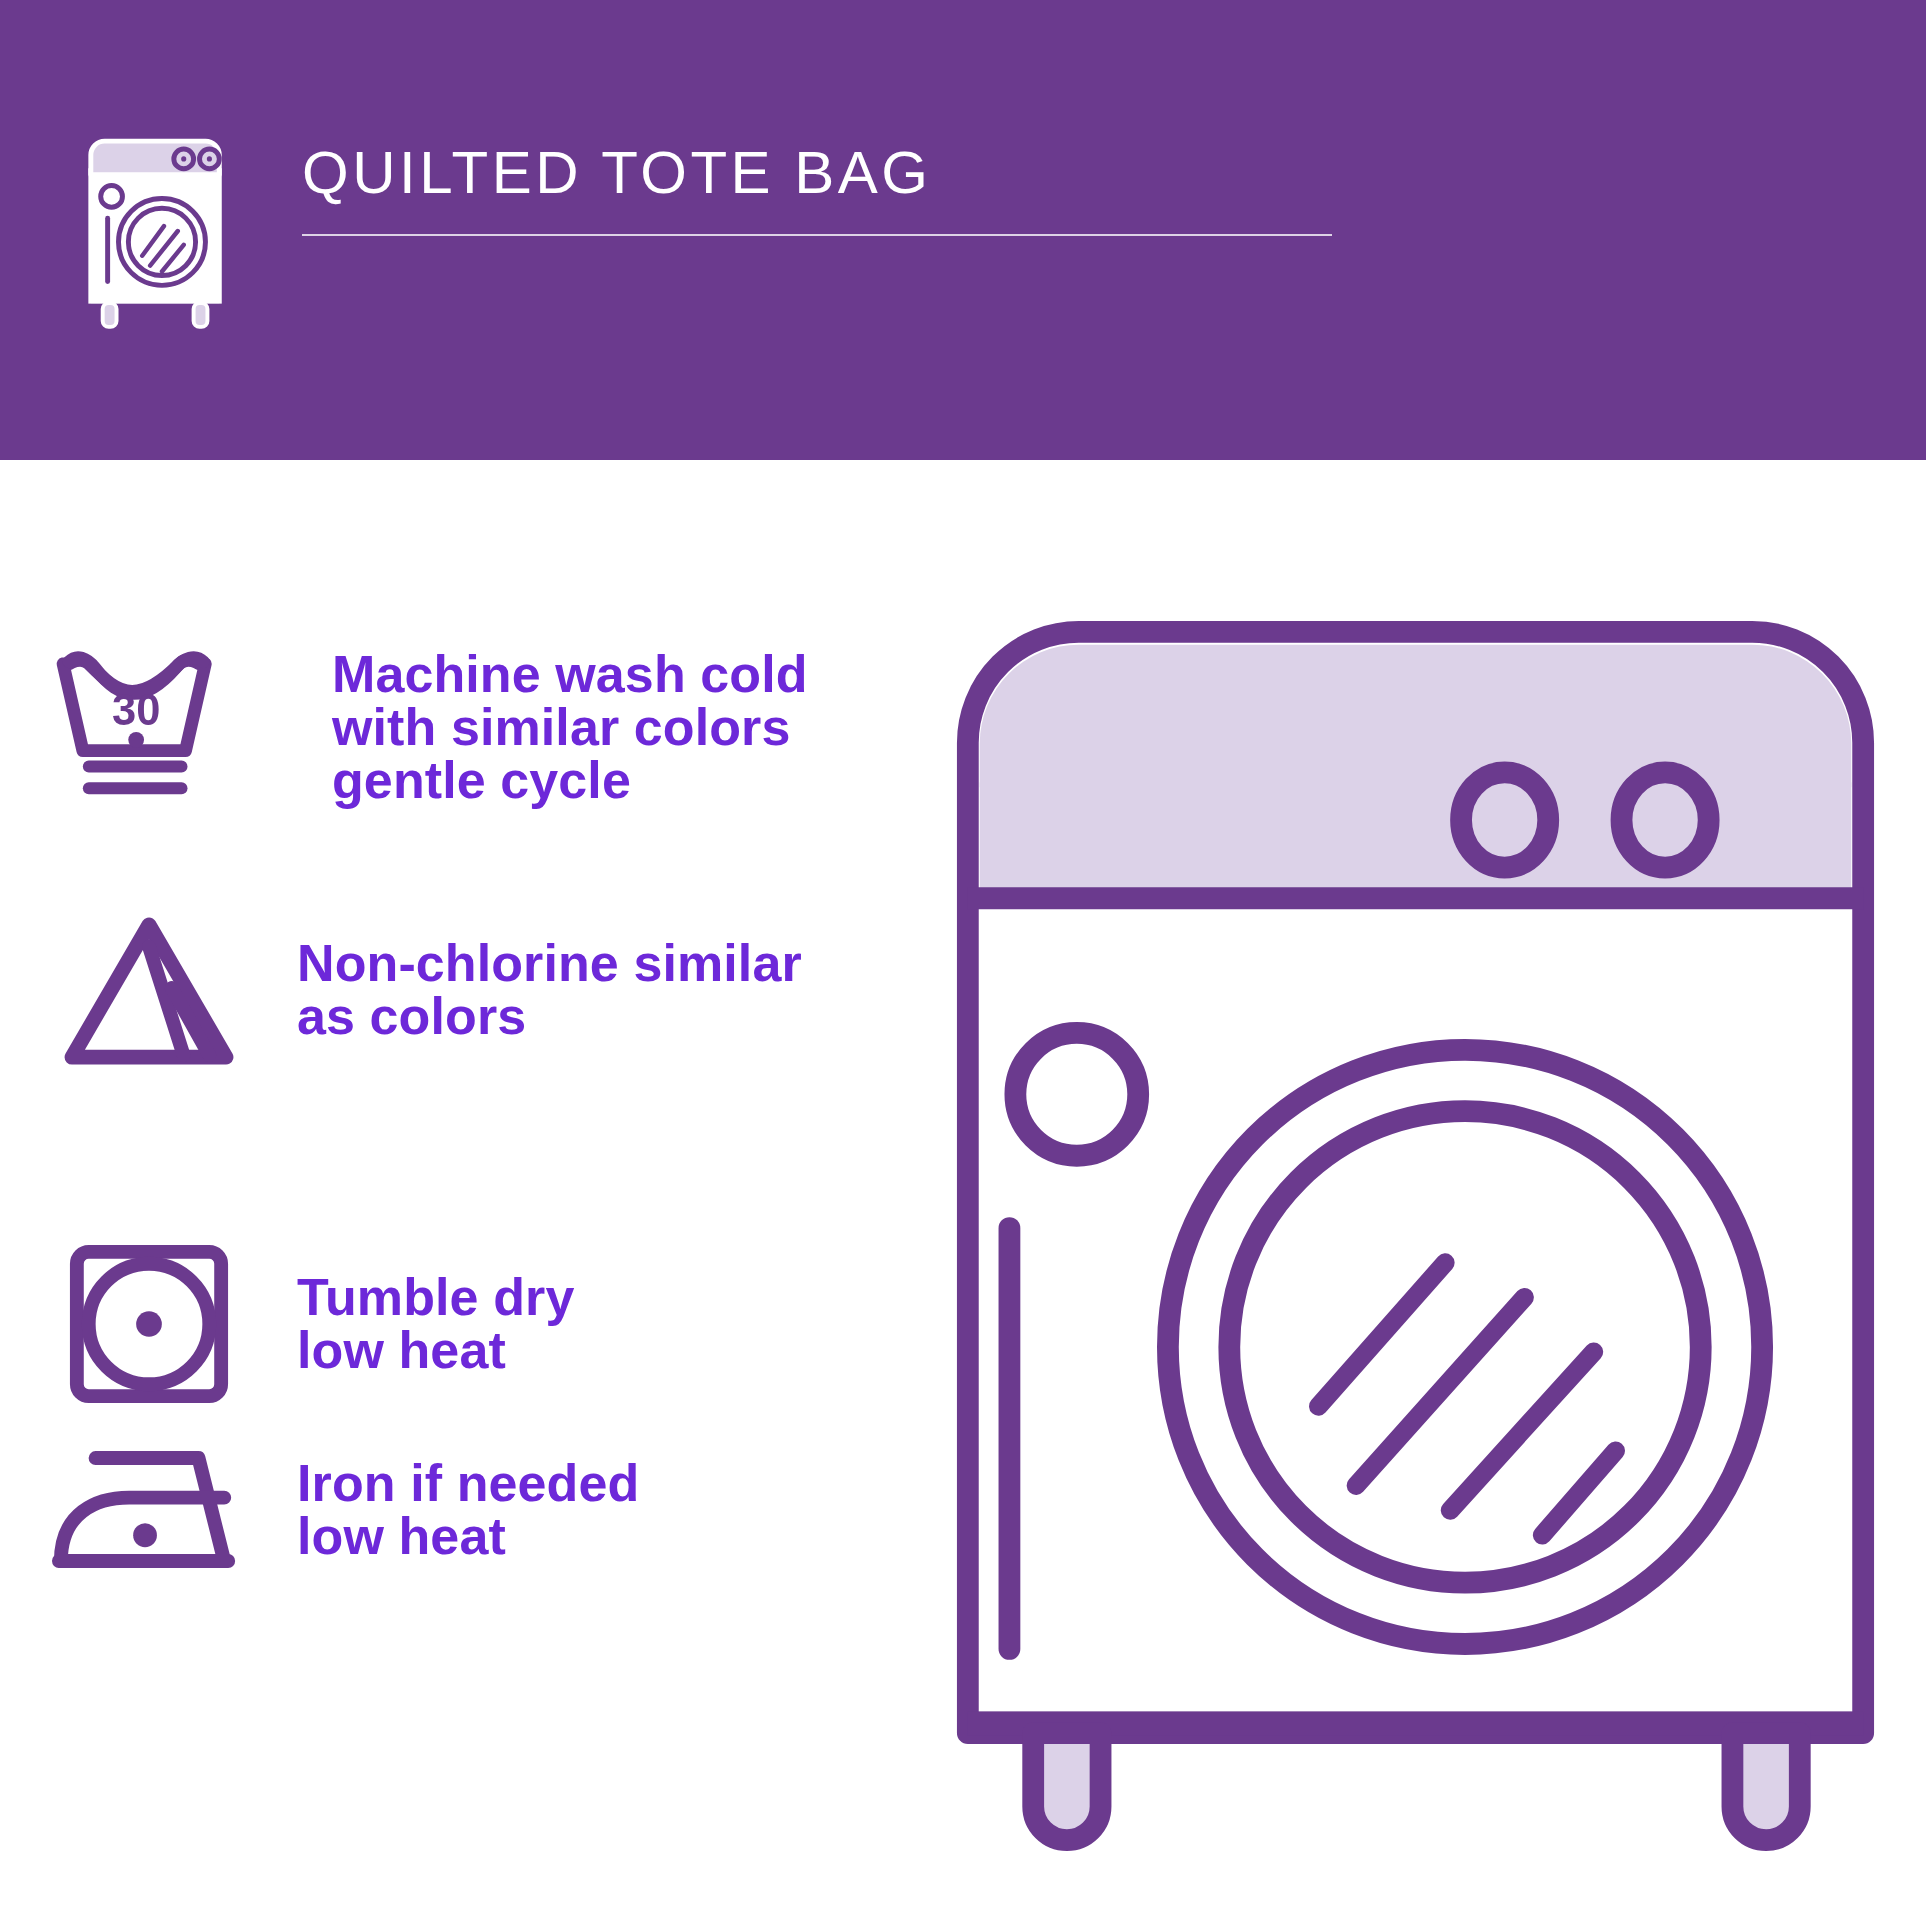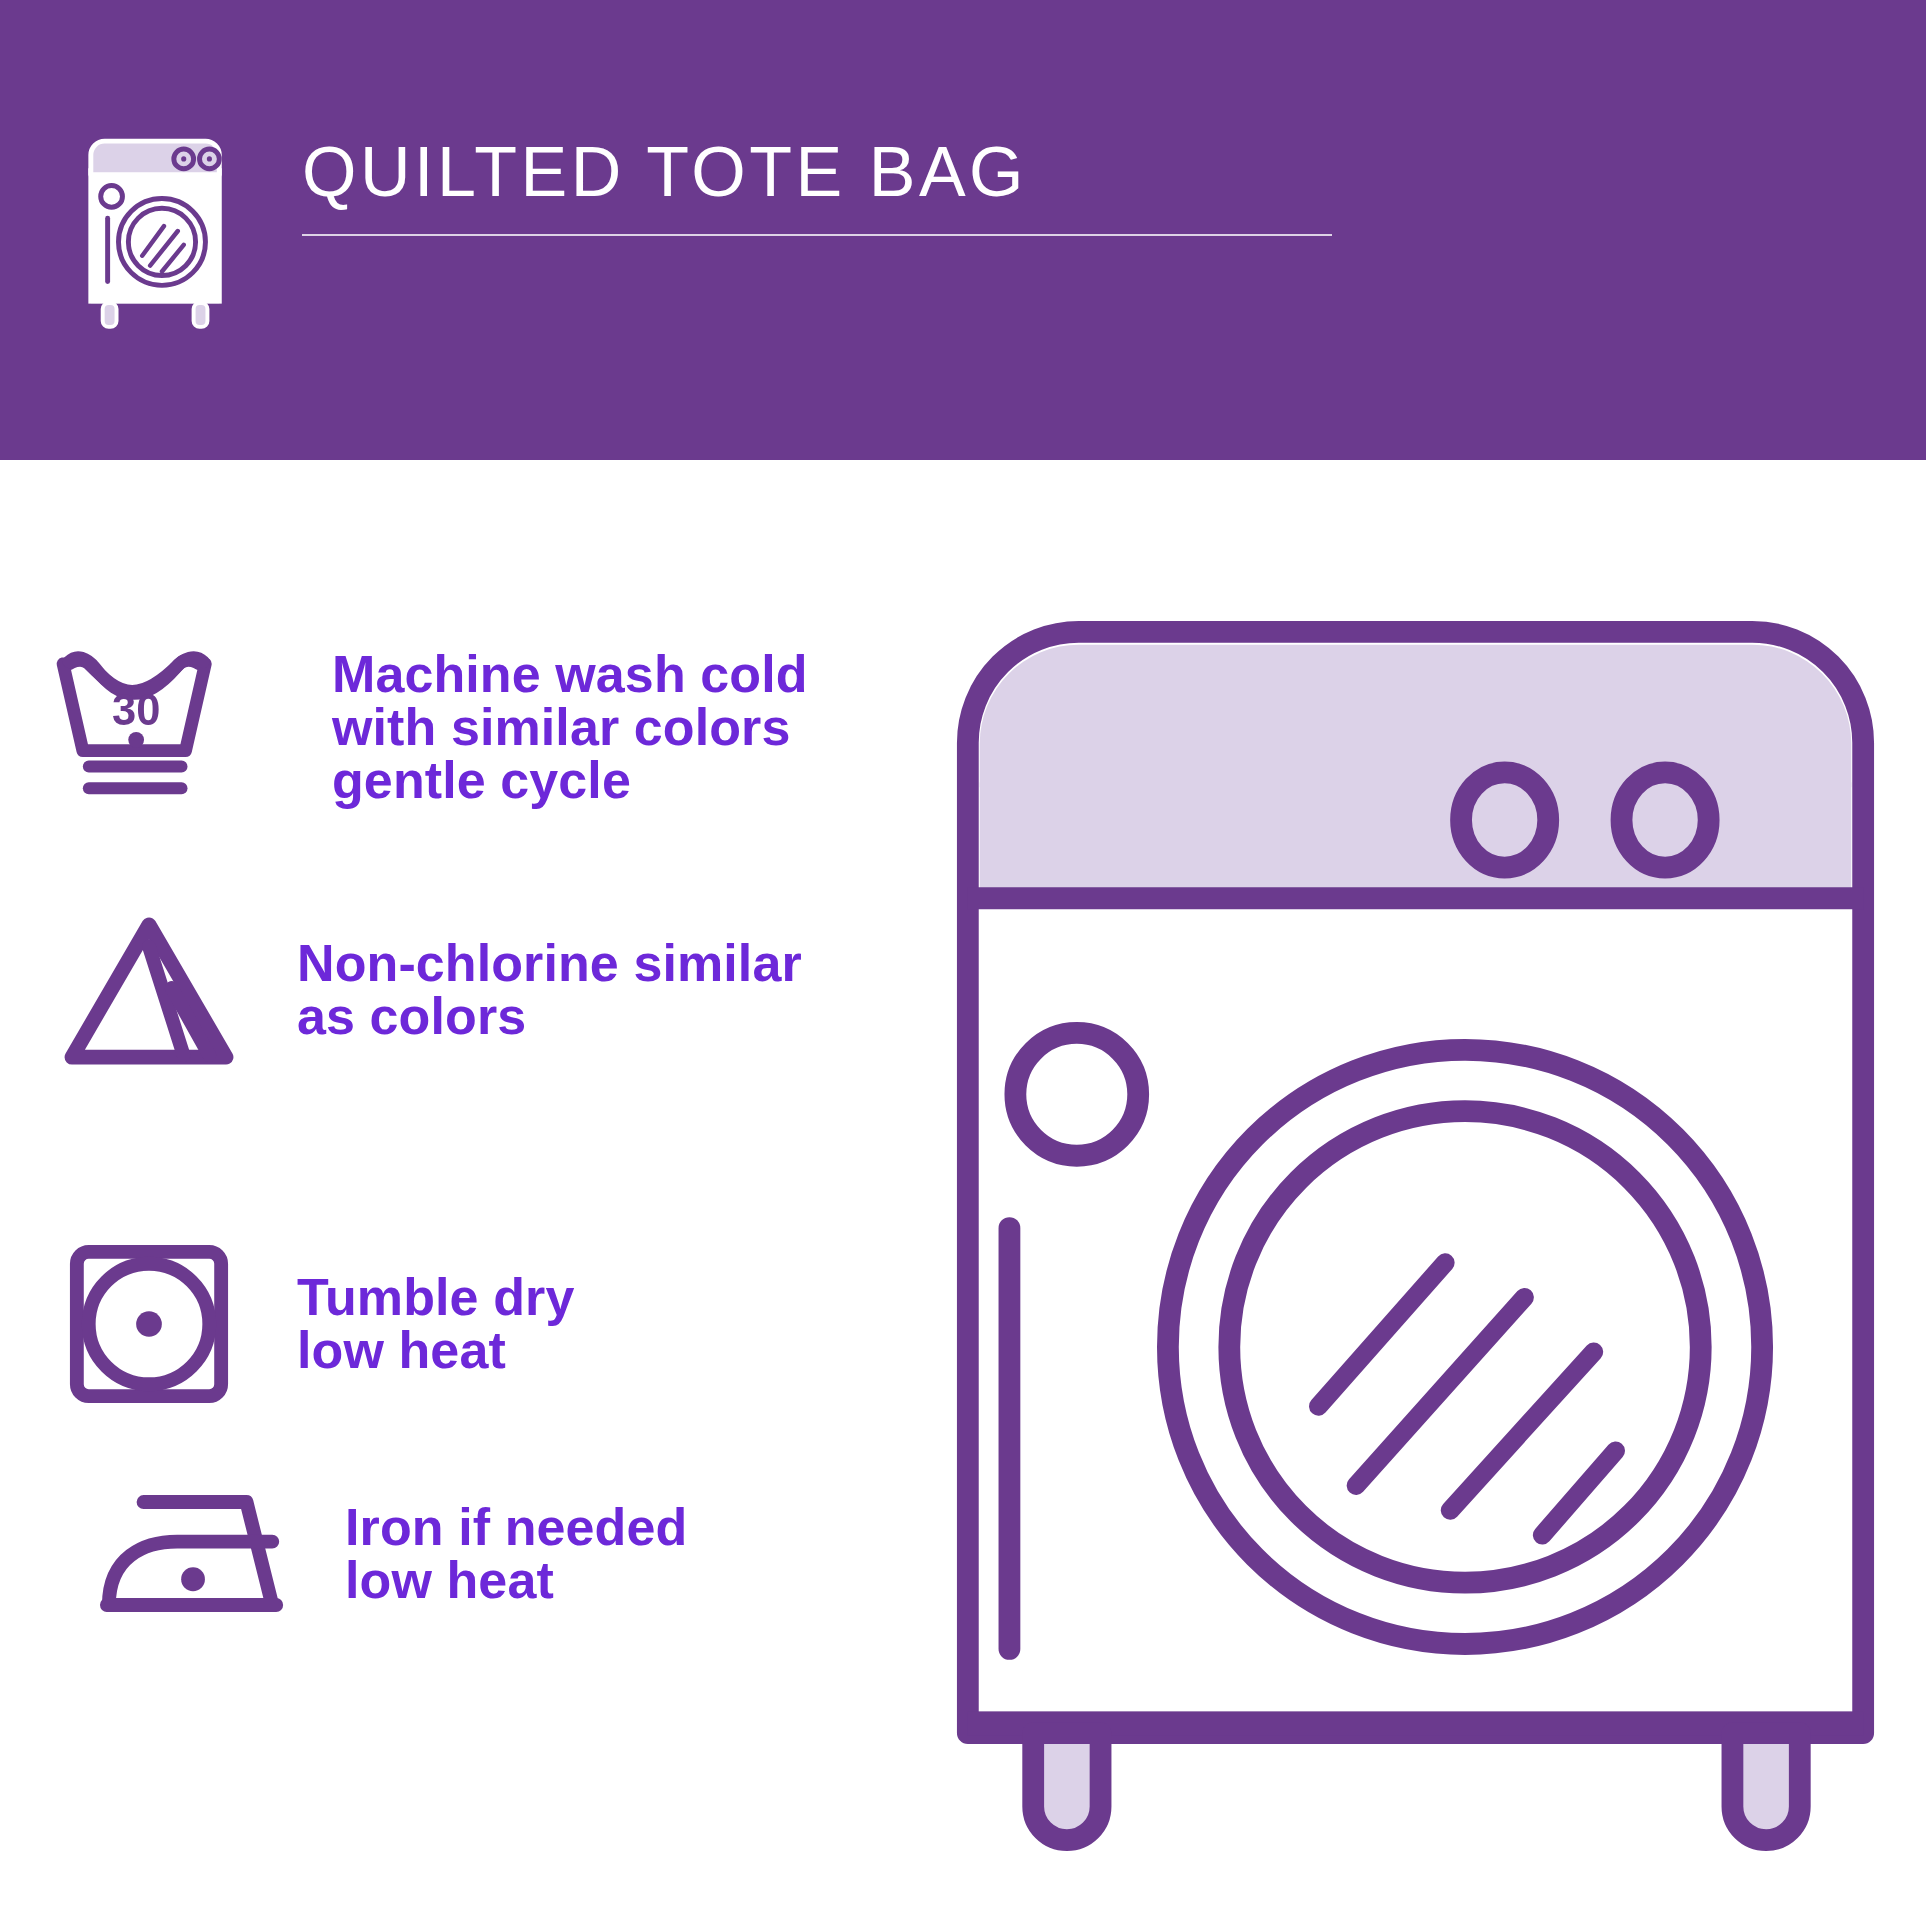--- a/index.html
+++ b/index.html
@@ -39,21 +39,21 @@
     flex: 0 0 auto;
     margin-top: 6px;
   }
   .header-text-block {
     margin-left: 59px;
     display: flex;
     flex-direction: column;
   }
   .title-main {
     color: #ffffff;
-    font-size: 70px;
+    font-size: 60px;
     line-height: 91px;
     letter-spacing: 3.5px;
     font-weight: 300;
     white-space: nowrap;
   }
   .title-rule {
     width: 1030px;
     height: 2px;
     background: rgba(255,255,255,0.78);
     margin: 16px 0 14px 0;
@@ -78,21 +78,21 @@
   .care-row {
     position: absolute;
     left: 0;
     width: 950px;
     display: flex;
     align-items: center;
   }
   .care-row.r0 { top: 173px; gap: 35px; }
   .care-row.r1 { top: 436px; }
   .care-row.r2 { top: 770px; }
-  .care-row.r3 { top: 1000px; padding-left: 48px; }
+  .care-row.r3 { top: 956px; }
 
   .care-icon-wrap {
     width: 297px;
     min-height: 188px;
     display: flex;
     align-items: center;
     justify-content: center;
     flex: 0 0 auto;
   }
   .care-label {

